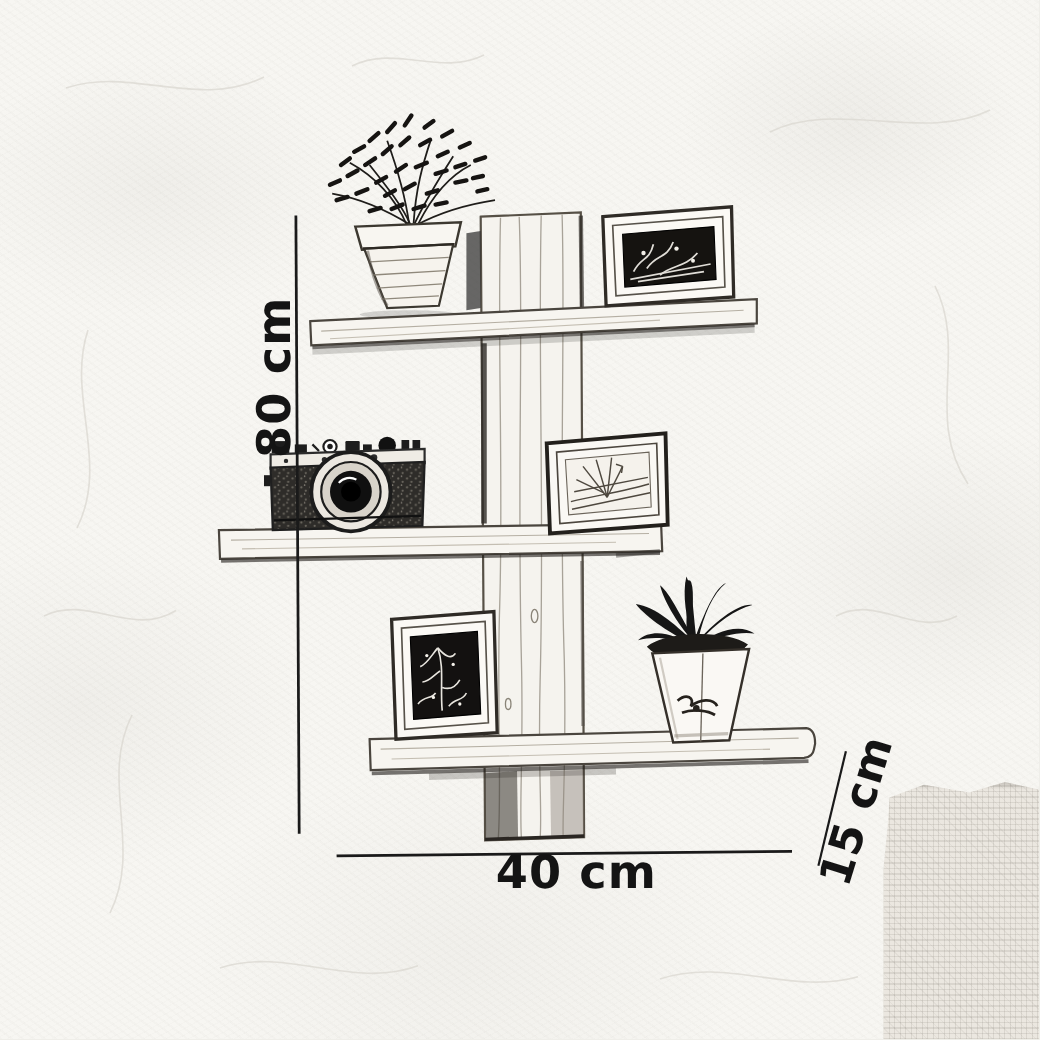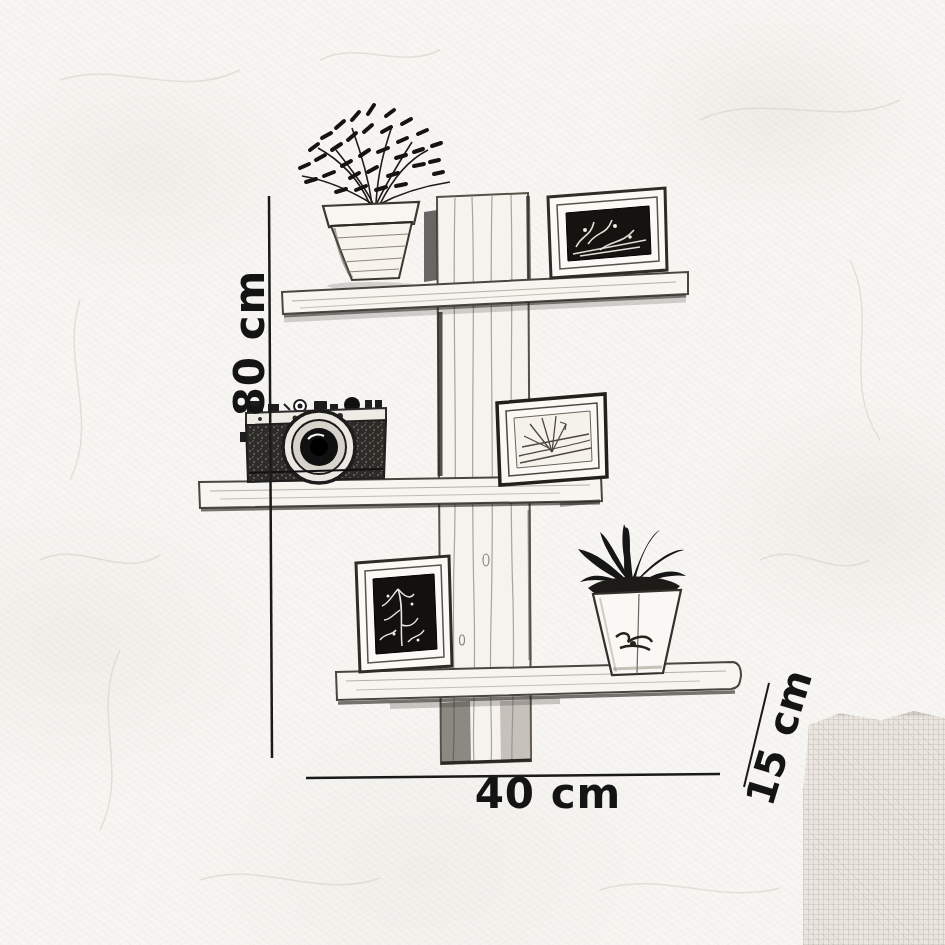--- a/index.html
+++ b/index.html
@@ -28,21 +28,21 @@
       repeating-linear-gradient(90deg, rgba(90,85,75,.12) 0 1px, transparent 1px 5px),
       repeating-linear-gradient(45deg, rgba(90,85,75,.06) 0 1px, transparent 1px 7px);
     clip-path:polygon(4% 6%, 26% 1%, 55% 4%, 78% 0, 100% 3%, 100% 100%, 0 100%, 0 34%, 3% 16%);
   }
   svg.art{position:absolute;left:0;top:0;}
   .dim{
     position:absolute;color:#141414;font-weight:700;font-size:42px;
     letter-spacing:1px;white-space:nowrap;user-select:none;
   }
   .dim-height{left:249px;top:343px;transform:translate(-50%,-50%) rotate(-90deg);}
-  .dim-width{left:524px;top:793px;transform:translate(-50%,-50%);margin-left:24px;}
+  .dim-width{left:524px;top:793px;transform:translate(-50%,-50%);}
   .dim-depth{left:779px;top:737px;transform:translate(-50%,-50%) rotate(-73deg);font-size:40px;}
 </style>
 </head>
 <body>
 
 <div class="stage">
   <div class="texture"></div>
   <div class="corner-patch"></div>
 
   <svg class="art" width="945" height="945" viewBox="0 0 945 945">

